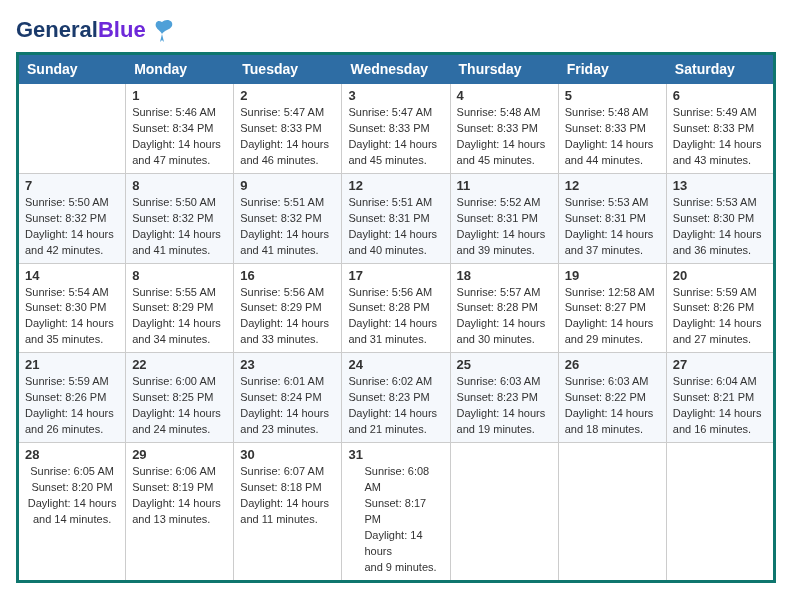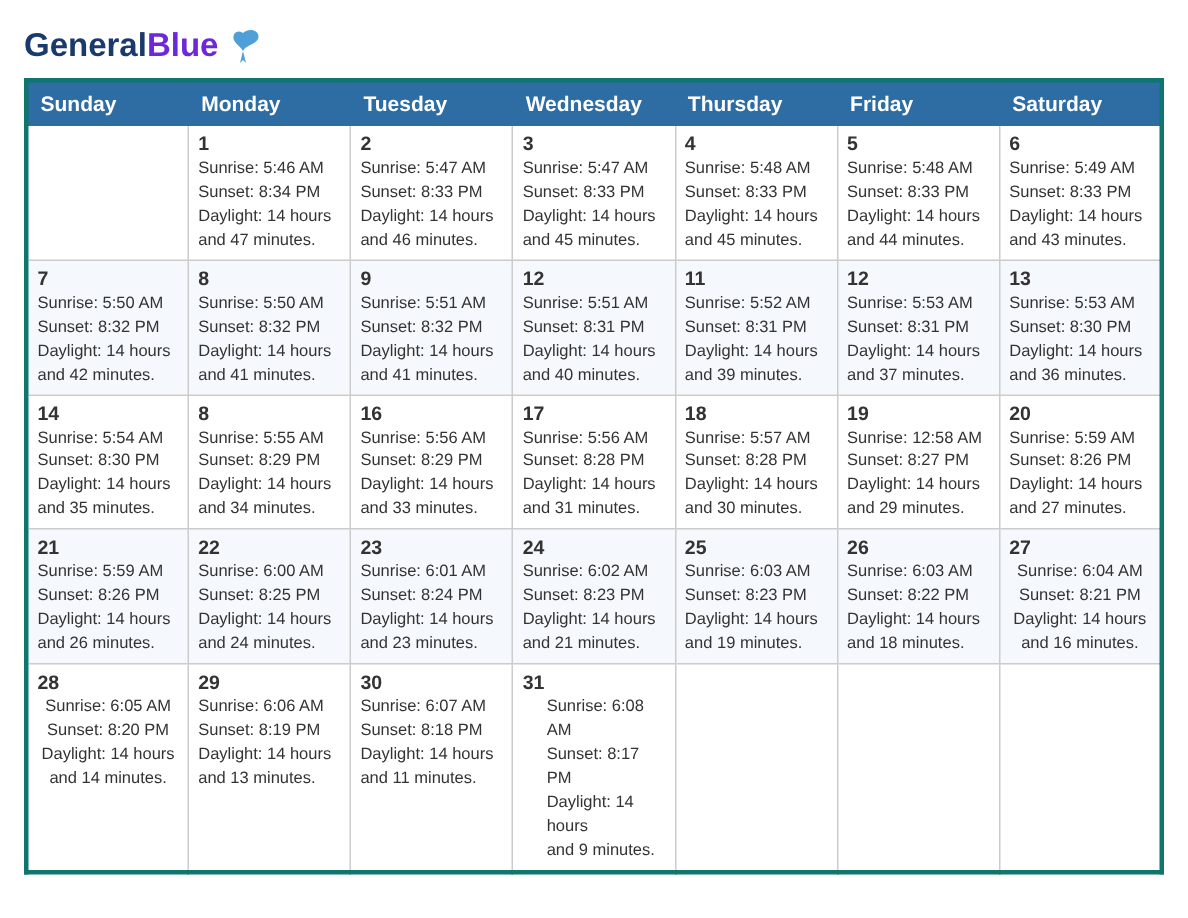--- a/index.html
+++ b/index.html
@@ -300,21 +300,21 @@
         </td>
         <td>
           <span class="day-num">26</span>
           <div class="cell-info" style="white-space: pre-line;">Sunrise: 6:03 AM
 Sunset: 8:22 PM
 Daylight: 14 hours
 and 18 minutes.</div>
         </td>
         <td>
           <span class="day-num">27</span>
-          <div class="cell-info" style="white-space: pre-line; text-align: center;">Sunrise: 6:04 AM
+          <div class="cell-info" style="white-space: pre-line;">Sunrise: 6:04 AM
 Sunset: 8:21 PM
 Daylight: 14 hours
 and 16 minutes.</div>
         </td>
       </tr>
       <tr>
         <td>
           <span class="day-num">28</span>
           <div class="cell-info" style="white-space: pre-line; text-align: center;">Sunrise: 6:05 AM
 Sunset: 8:20 PM

